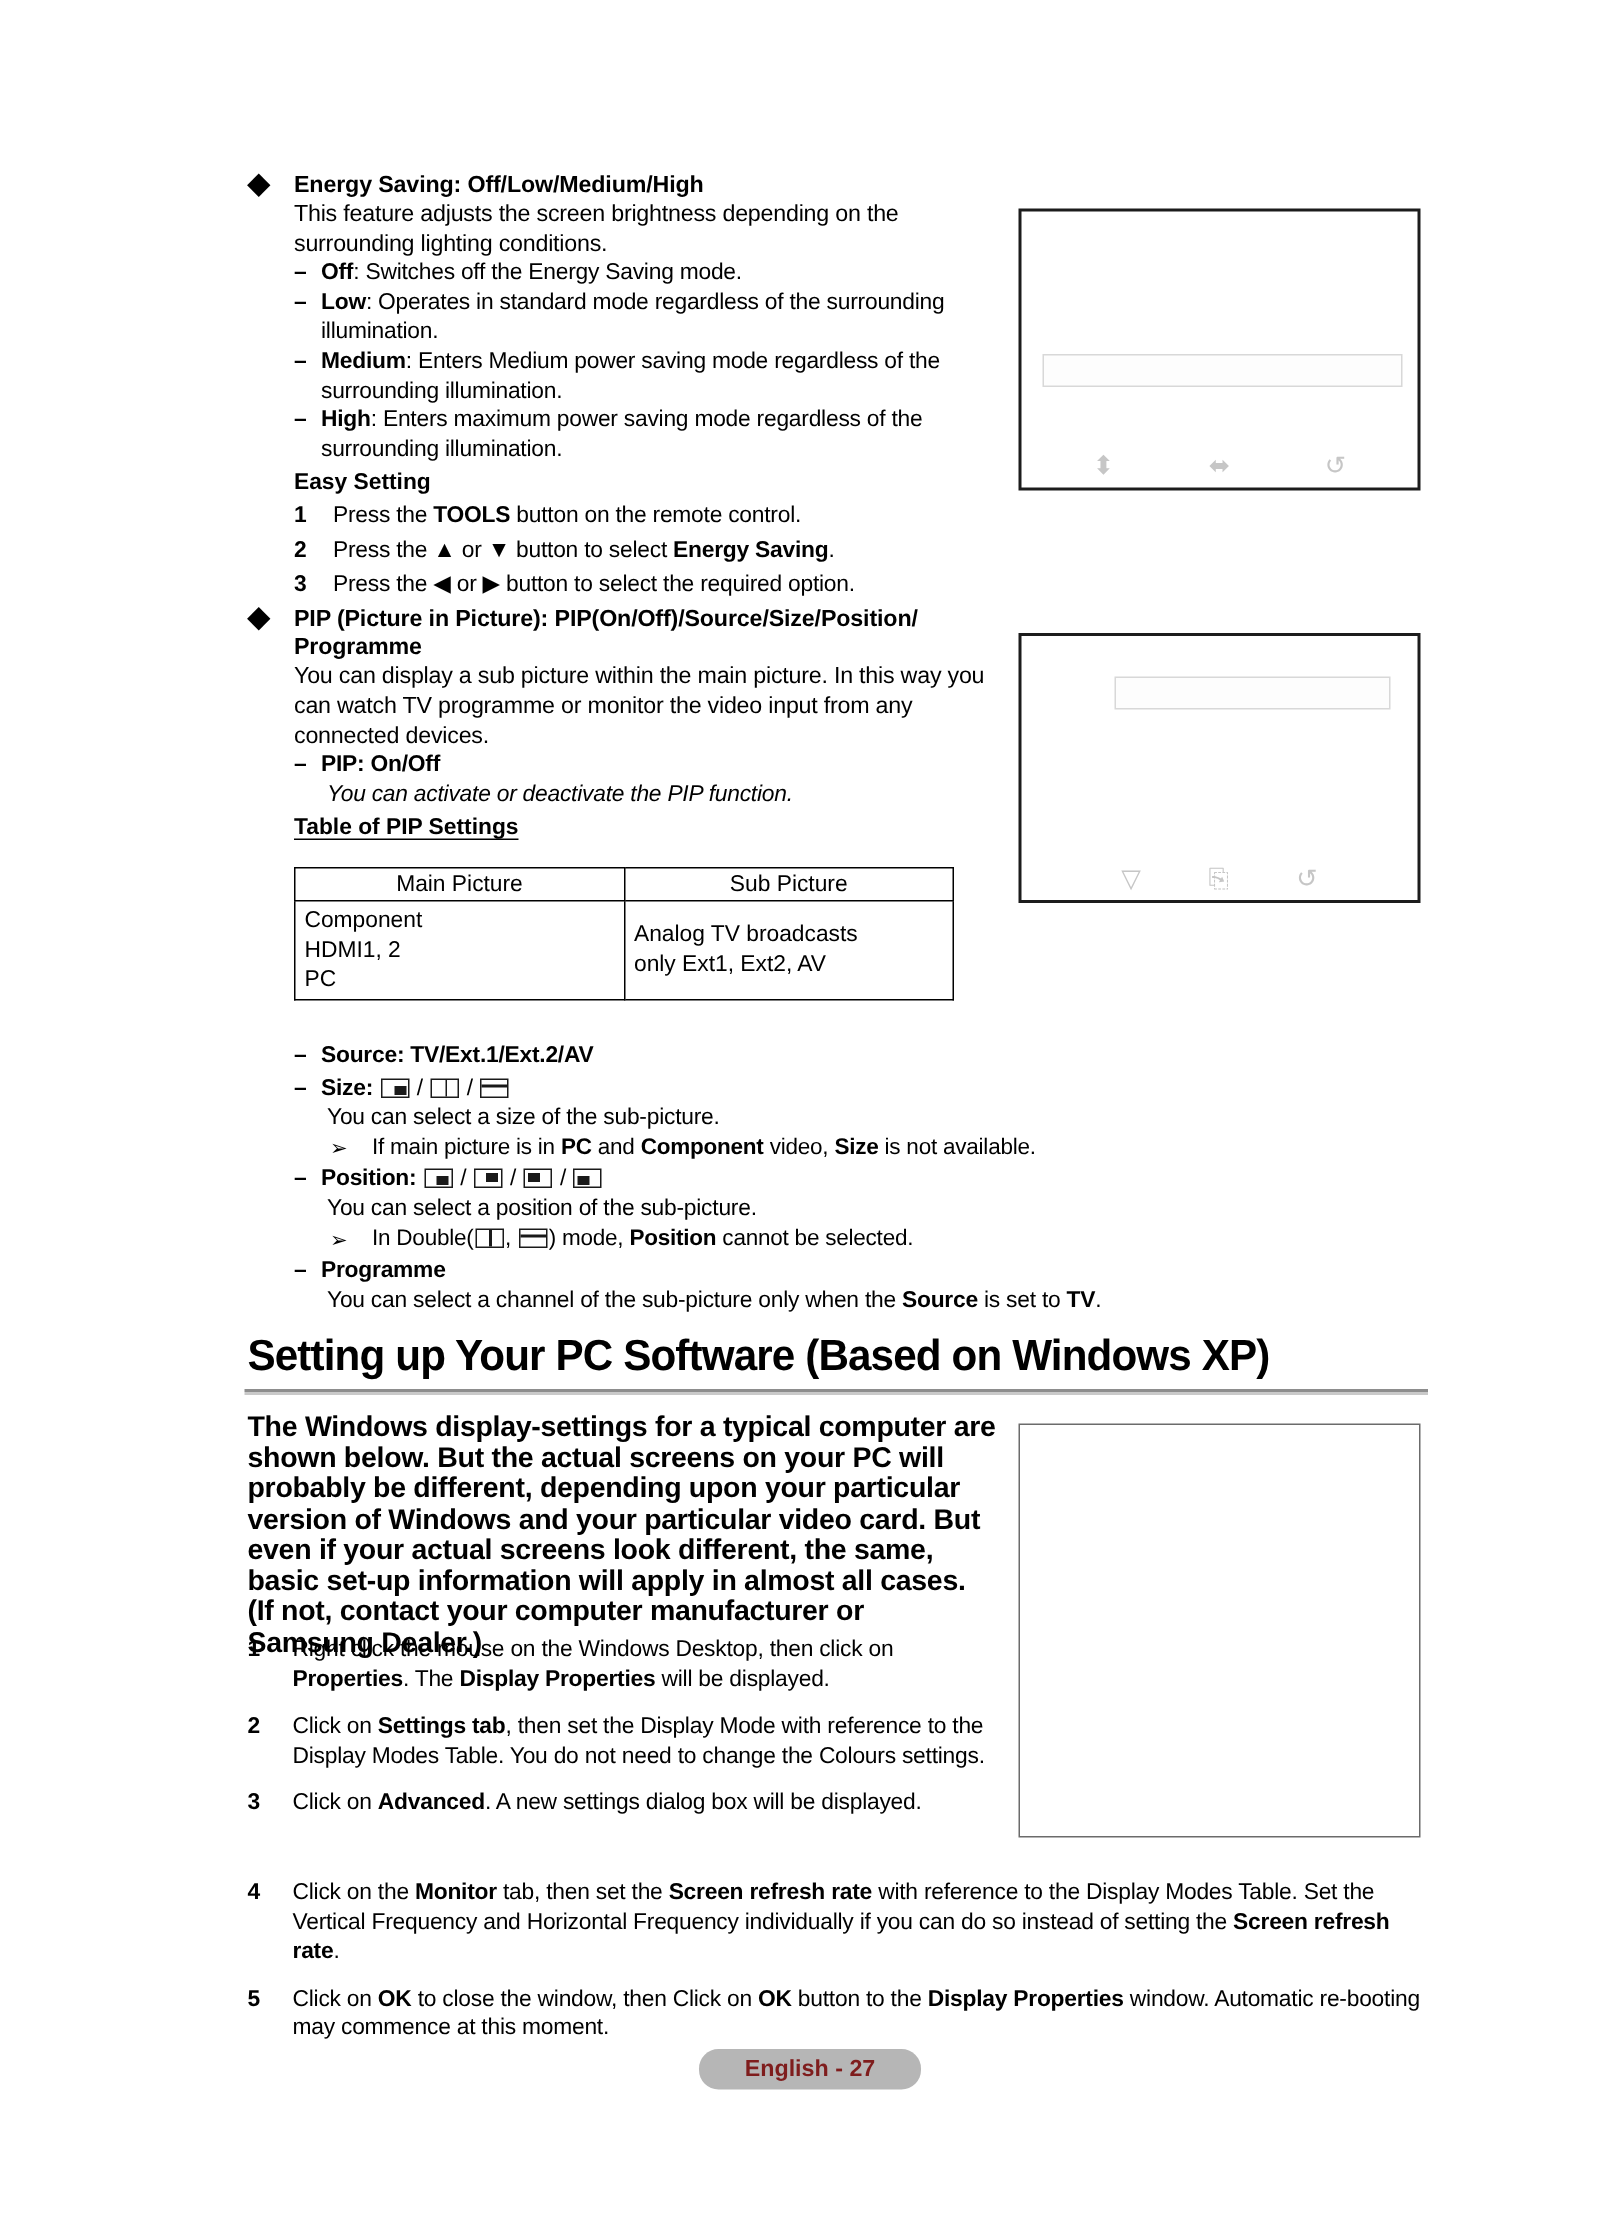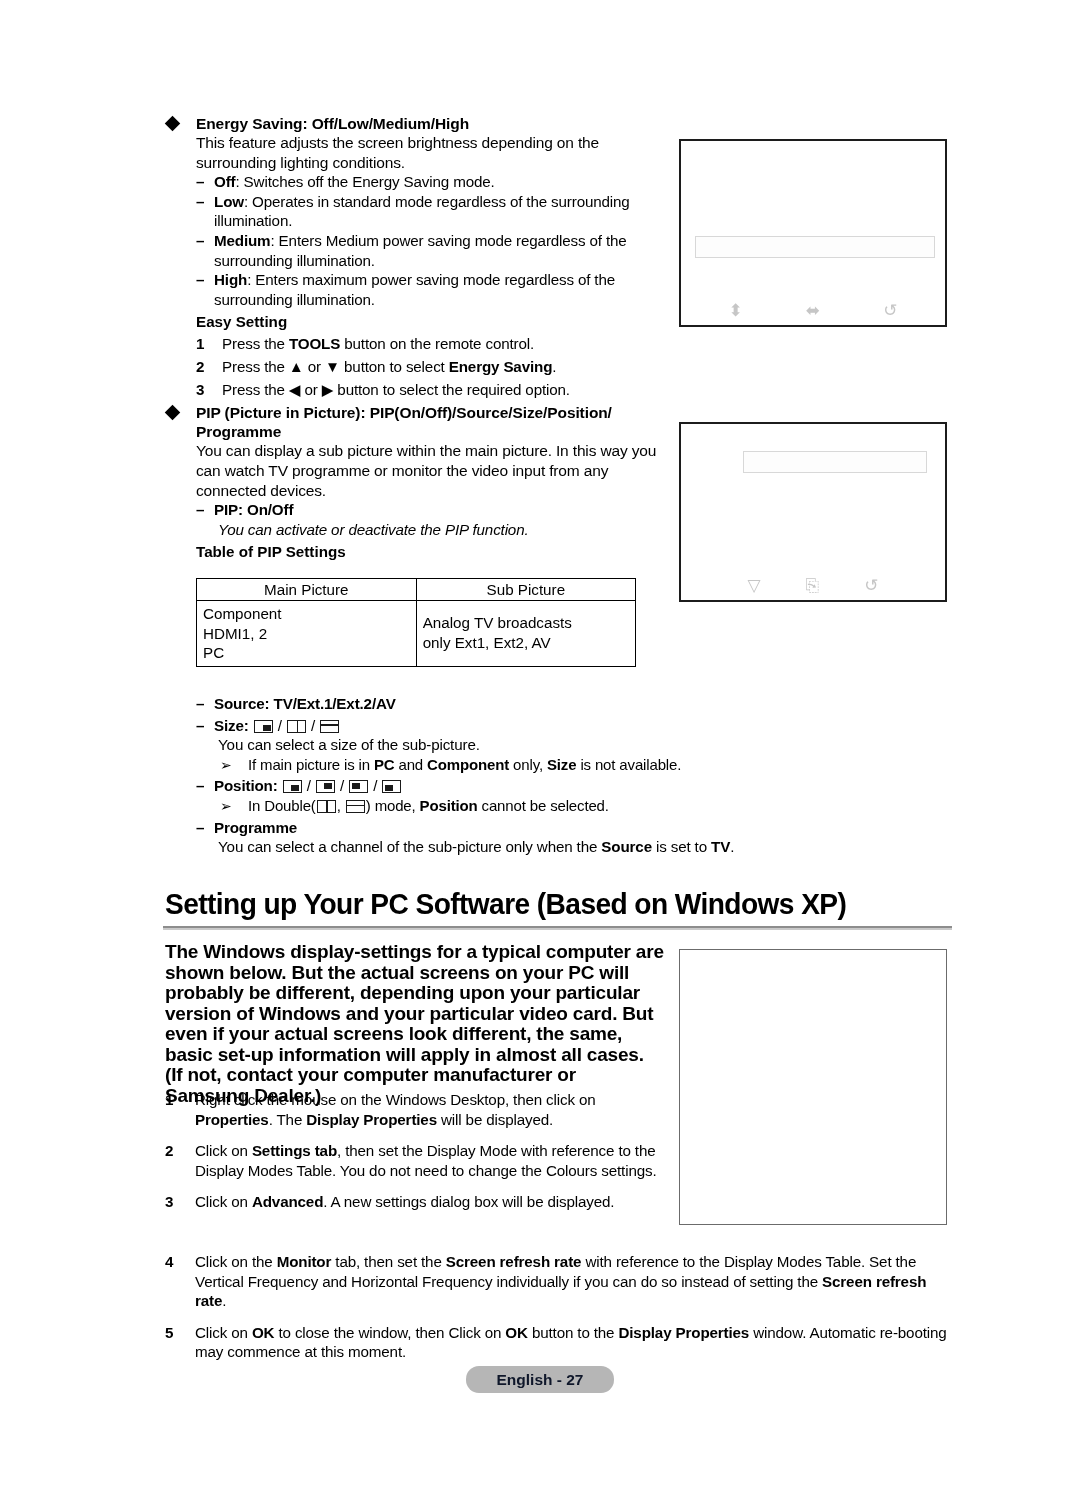--- a/index.html
+++ b/index.html
@@ -256,21 +256,21 @@
     width: 148px;
     height: 27px;
     background: #b6b6b6;
     border-radius: 13px;
     display: flex;
     align-items: center;
     justify-content: center;
     font-size: 15.5px;
     font-weight: bold;
     letter-spacing: 0px;
-    color: #0f172a;
+    color: #7f1d1d;
   }
 </style>
 </head>
 <body>
 
 <div class="page">
 
   <div class="col-left">
 
     <div class="bullet-row">
@@ -319,21 +319,21 @@
 
     <div class="para">You can display a sub picture within the main picture. In this way you can watch TV programme or monitor the video input from any connected devices.</div>
 
     <div class="sublist">
       <div class="sub-item" style="font-weight:bold;">
         <span class="dash">–</span><span>PIP: On/Off</span>
       </div>
       <div class="sub-item" style="padding-left:22px;font-style:italic;">You can activate or deactivate the PIP function.</div>
     </div>
 
-    <div class="sect-head" style="text-underline-offset:3px;">Table of PIP Settings</div>
+    <div class="sect-head" style="text-decoration:underline; text-underline-offset:3px;">Table of PIP Settings</div>
   </div>
 
   <table class="pip-table">
     <thead>
       <tr>
         <td class="col-a">Main Picture</td>
         <td class="col-b">Sub Picture</td>
       </tr>
     </thead>
     <tbody>
@@ -360,33 +360,34 @@
     <div class="sub-item" style="font-weight:bold; padding-left:18px; margin-top:2px;">
       <span class="dash">–</span><span>Size:</span>
       <span class="gi gi-small"><span class="blk"></span></span>
       <span style="font-weight:normal;">/</span>
       <span class="gi gi-dv"><span class="blk"></span></span>
       <span style="font-weight:normal;">/</span>
       <span class="gi gi-dh"><span class="blk"></span></span>
     </div>
     <div class="sub-item" style="padding-left:22px;">You can select a size of the sub-picture.</div>
     <div class="small-note" style="padding-left:52px;">
-      <span class="arrowhead" style="left:24px;">➢</span><span>If main picture is in </span><b>PC</b><span> and </span><b>Component</b><span> only, </span><b>Size</b><span> is not available.</span>
+      <span class="arrowhead" style="left:24px;">➢</span><span>If main picture is in </span><b>PC</b><span> and </span><b>Component</b><span> video, </span><b>Size</b><span> is not available.</span>
     </div>
 
     <div class="sub-item" style="font-weight:bold; padding-left:18px; margin-top:2px;">
       <span class="dash">–</span><span>Position:</span>
       <span class="gi gi-pos gi-br"><span class="blk"></span></span>
       <span style="font-weight:normal;">/</span>
       <span class="gi gi-pos gi-tr"><span class="blk"></span></span>
       <span style="font-weight:normal;">/</span>
       <span class="gi gi-pos gi-tl"><span class="blk"></span></span>
       <span style="font-weight:normal;">/</span>
       <span class="gi gi-pos gi-bl"><span class="blk"></span></span>
     </div>
+    <div class="sub-item" style="padding-left:22px;">You can select a position of the sub-picture.</div>
     <div class="small-note" style="padding-left:52px;">
       <span class="arrowhead" style="left:24px;">➢</span><span>In Double(</span><span class="gi gi-dv"><span class="blk"></span></span><span>, </span><span class="gi gi-dh"><span class="blk"></span></span><span>) mode, </span><b>Position</b><span> cannot be selected.</span>
     </div>
 
     <div class="sub-item" style="font-weight:bold; padding-left:18px; margin-top:2px;">
       <span class="dash">–</span><span>Programme</span>
     </div>
     <div class="sub-item" style="padding-left:22px;">
       <span>You can select a channel of the sub-picture only when the </span><b>Source</b><span> is set to </span><b>TV</b><span>.</span>
     </div>

